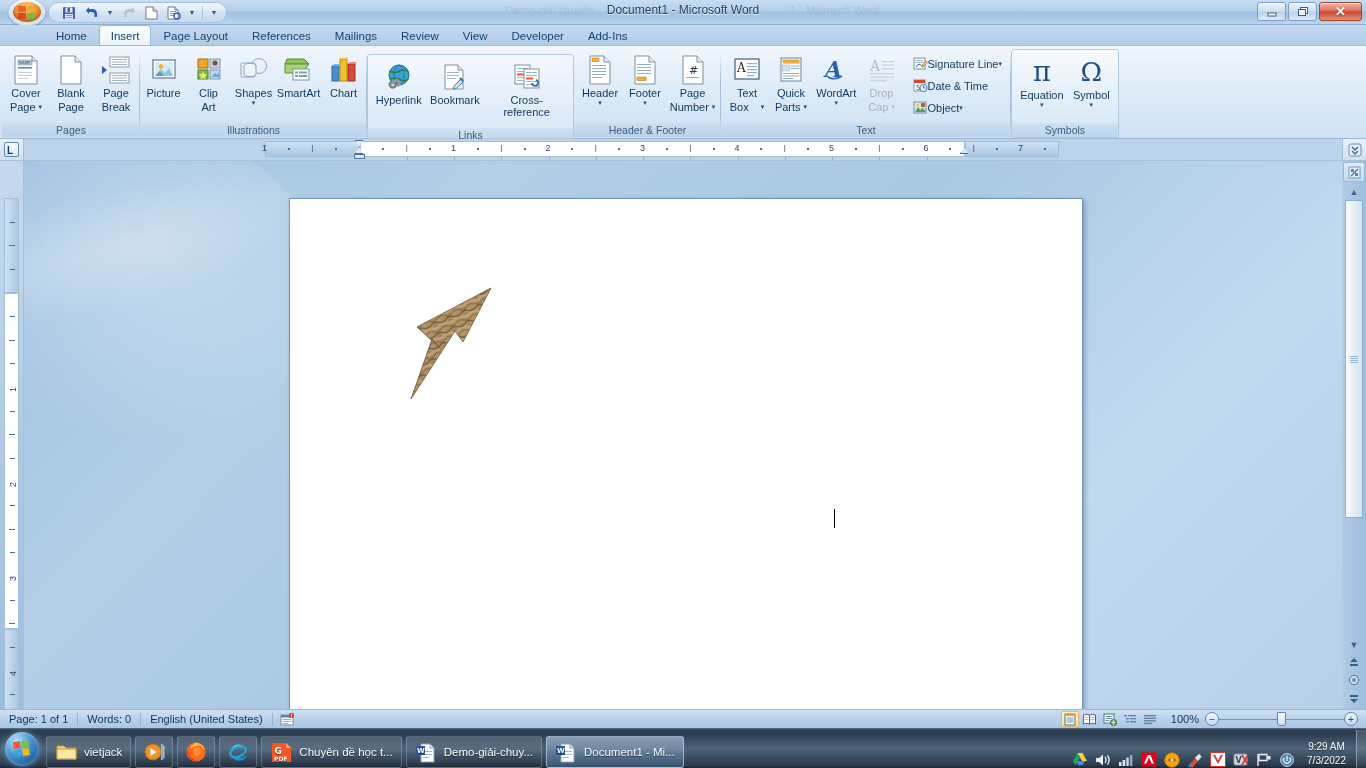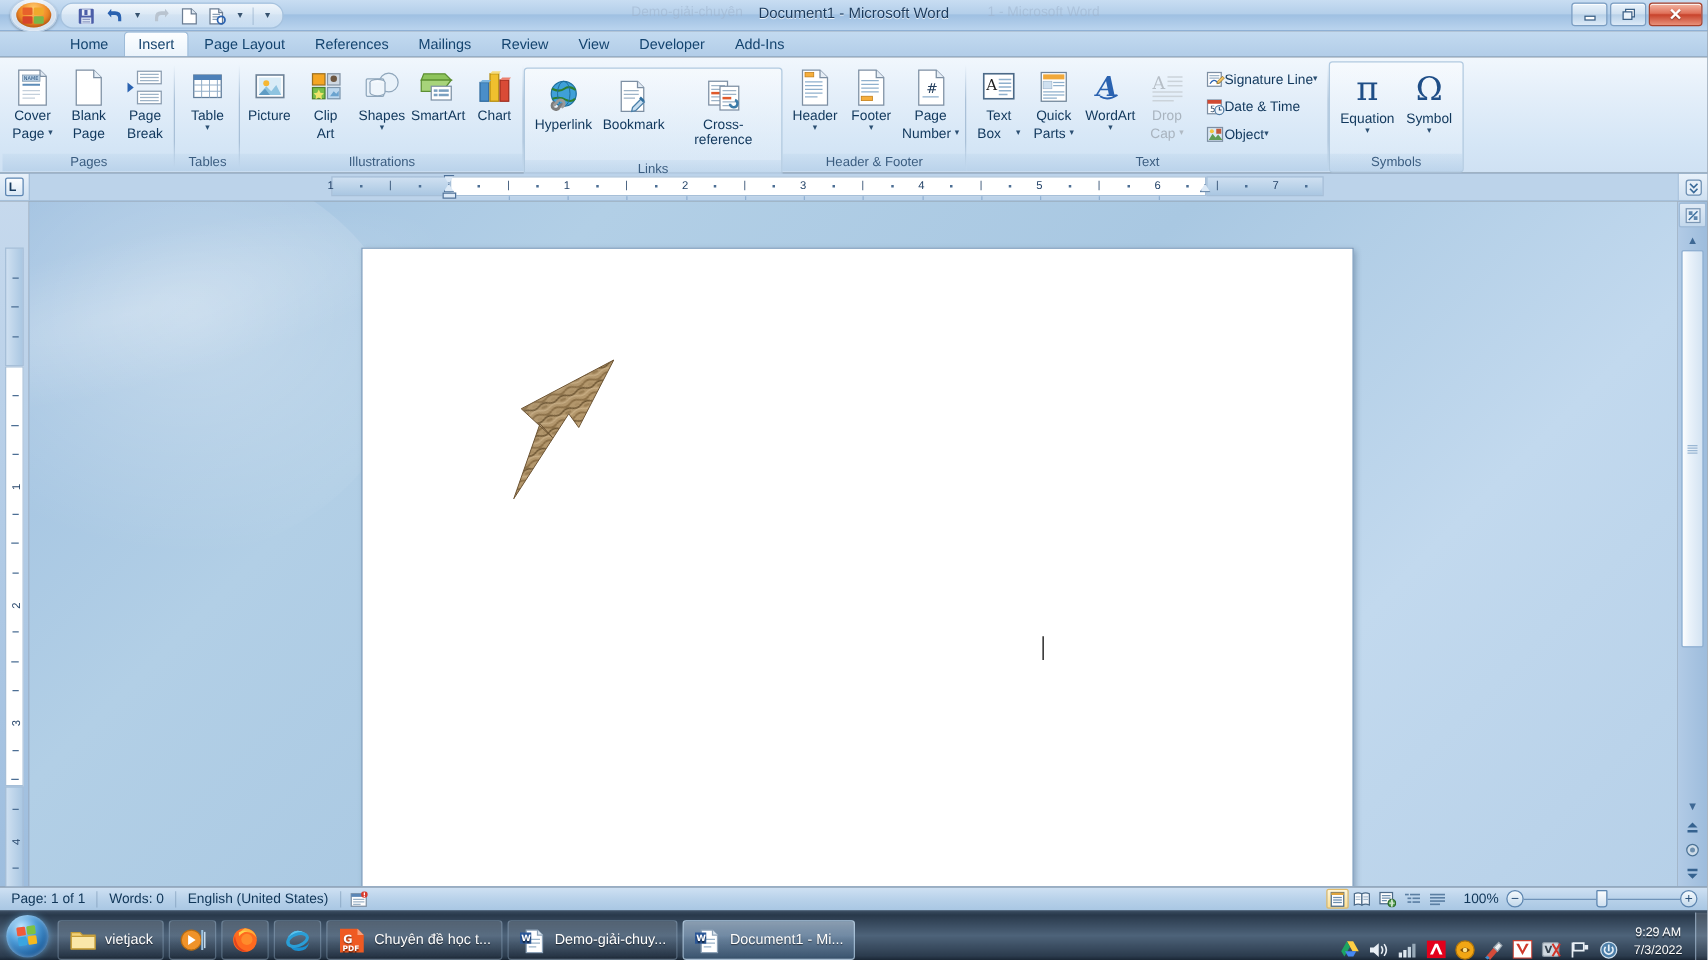--- a/index.html
+++ b/index.html
@@ -11,21 +11,21 @@
     -webkit-font-smoothing: antialiased;
   }
   body {
     background: linear-gradient(180deg,#8fb3d9 0%,#a6c4e2 30%,#b9d2ea 60%,#cfe0f2 100%);
     position: relative;
   }
 
   
   #word-window {
     position: absolute; left:0; top:0; width:1366px; height:728px;
-    background: #737373;
+    background: #7dd3fc;
     display: flex; flex-direction: column;
   }
 
   
   .titlebar {
     height: 25px; position: relative;
     background: linear-gradient(180deg,#c8ddf2 0%,#b4cfea 45%,#9fc0e2 50%,#bad4ee 100%);
     border-bottom: 1px solid #8fb0d4;
     flex: none;
   }
@@ -488,43 +488,20 @@
               </svg>
           </div>
           <div class="lbl">Page</div>
           <div class="lbl">Break</div>
         </div>
       </div>
       <div class="rgroup-label">Pages</div>
       <div class="rgroup-sep"></div>
     </div>
 
-    <div class="rgroup" style="width:52px">
-      <div class="rgroup-body" style="justify-content:center">
-        <div class="btn-big">
-          <div class="ico">
-            <svg width="28" height="28" viewBox="0 0 28 28">
-                <rect x="3" y="4" width="22" height="18" fill="#fff" stroke="#5f7c99"></rect>
-                <rect x="3" y="4" width="22" height="4" fill="#4d80b8"></rect>
-                <g stroke="#93aec8" stroke-width=".8">
-                  <line x1="3" y1="12" x2="25" y2="12"></line>
-                  <line x1="3" y1="17" x2="25" y2="17"></line>
-                  <line x1="9.3" y1="8" x2="9.3" y2="22"></line>
-                  <line x1="15.6" y1="8" x2="15.6" y2="22"></line>
-                  <line x1="21.9" y1="8" x2="21.9" y2="22"></line>
-                </g>
-              </svg>
-          </div>
-          <div class="lbl">Table</div>
-          <div class="caret">▾</div>
-        </div>
-      </div>
-      <div class="rgroup-label">Tables</div>
-      <div class="rgroup-sep"></div>
-    </div>
 
     <div class="rgroup" style="width:227px">
       <div class="rgroup-body" style="justify-content:center">
         <div class="btn-big">
           <div class="ico">
             <svg width="28" height="26" viewBox="0 0 28 26">
                 <rect x="3" y="3" width="22" height="18" fill="#fff" stroke="#6e8398" stroke-width="1.3"></rect>
                 <rect x="5" y="5" width="18" height="14" fill="#d9ecf7"></rect>
                 <circle cx="11" cy="9.5" r="2.4" fill="#f6b733"></circle>
                 <path d="M5 19 L11 12 L15 16 L19 11 L23 19 Z" fill="#8fc4e0"></path>

